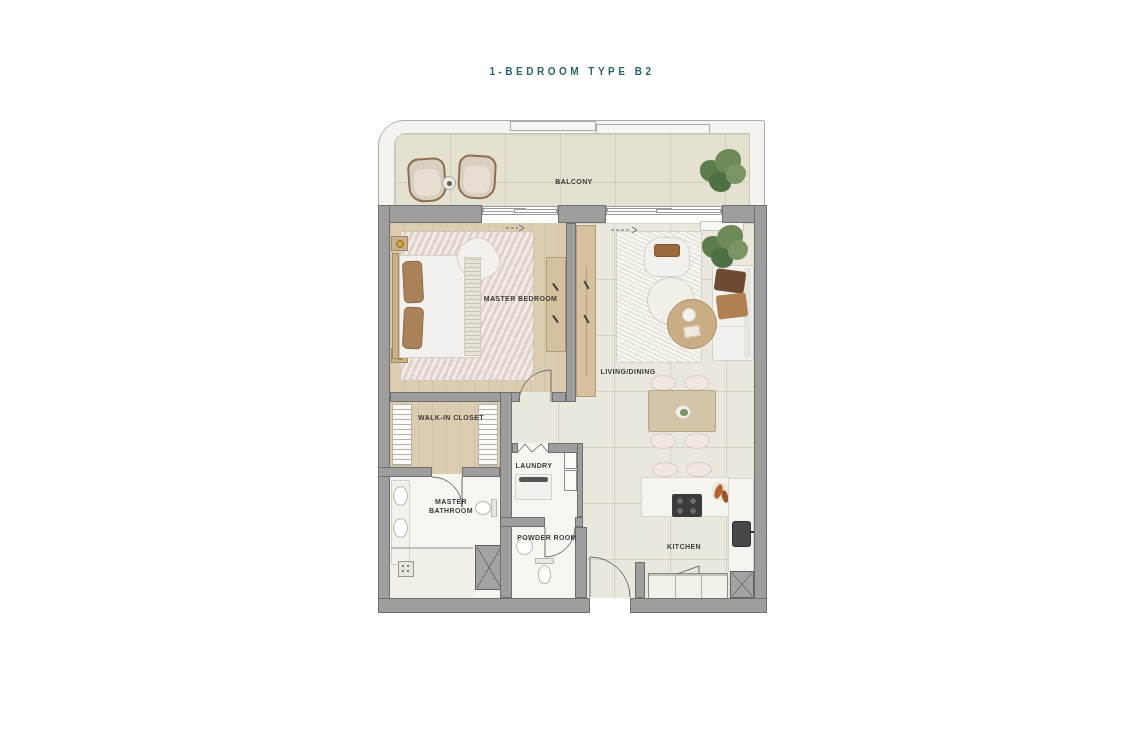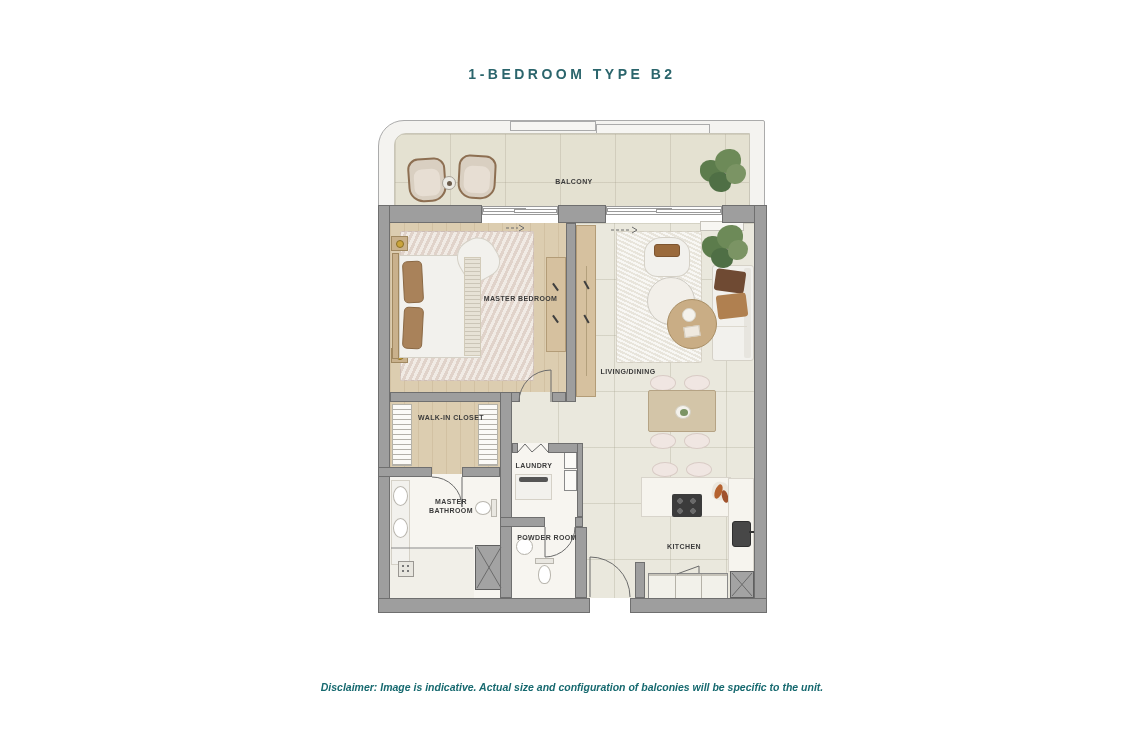--- a/index.html
+++ b/index.html
@@ -1,19 +1,19 @@
 <!DOCTYPE html>
 <html style="--title-text: #2b656c; --disclaimer-text: #16696f; --wall: #9e9e9e; --wall-outline: #6f6f6f; --balcony-floor: #e4e1d1; --tile-floor: #eae8dd; --wood-floor: #dccdb0; --marble-floor: #f7f5f0; --label-text: #3b3b3b;"><head>
 <meta charset="utf-8">
 <style>
   html,body{margin:0;padding:0;background:#fff;}
   .page{position:relative;width:1124px;height:749px;background:#fff;overflow:hidden;
         font-family:"Liberation Sans",sans-serif;}
   .title{position:absolute;left:20px;right:0;top:66px;text-align:center;
-         font-size:14px;font-weight:700;letter-spacing:3.5px;color:var(--title-text,#2b656c);}
+         font-size:10px;font-weight:700;letter-spacing:3.5px;color:var(--title-text,#2b656c);}
   .disclaimer{position:absolute;left:20px;right:0;top:681px;text-align:center;
          font-style:italic;font-weight:700;font-size:10.5px;color:var(--disclaimer-text,#16696f);}
 
   .plan{position:absolute;left:378px;top:117px;width:390px;height:497px;}
   .plan div{position:absolute;box-sizing:border-box;}
 
   
   .balcony-band{left:0;top:3px;width:387px;height:92px;background:#f4f3f0;
                 border:1px solid #ababab;border-radius:26px 2px 0 0;z-index:1;}
   .notch{background:#f6f5f2;border:1px solid #ababab;z-index:2;}
@@ -281,15 +281,14 @@
     <div class="room-label" style="left:95px;top:177px;width:95px;">MASTER BEDROOM</div>
     <div class="room-label" style="left:205px;top:250px;width:90px;">LIVING/DINING</div>
     <div class="room-label" style="left:38px;top:296px;width:70px;">WALK-IN CLOSET</div>
     <div class="room-label" style="left:128px;top:344px;width:56px;">LAUNDRY</div>
     <div class="room-label" style="left:38px;top:380px;width:70px;">MASTER BATHROOM</div>
     <div class="room-label" style="left:139px;top:416px;width:60px;">POWDER ROOM</div>
     <div class="room-label" style="left:276px;top:425px;width:60px;">KITCHEN</div>
 
   </div>
 
-  <div class="disclaimer">Disclaimer: Image is indicative. Actual size and configuration of balconies will be specific to the unit.</div>
 
 </div>
 
 </body></html>

